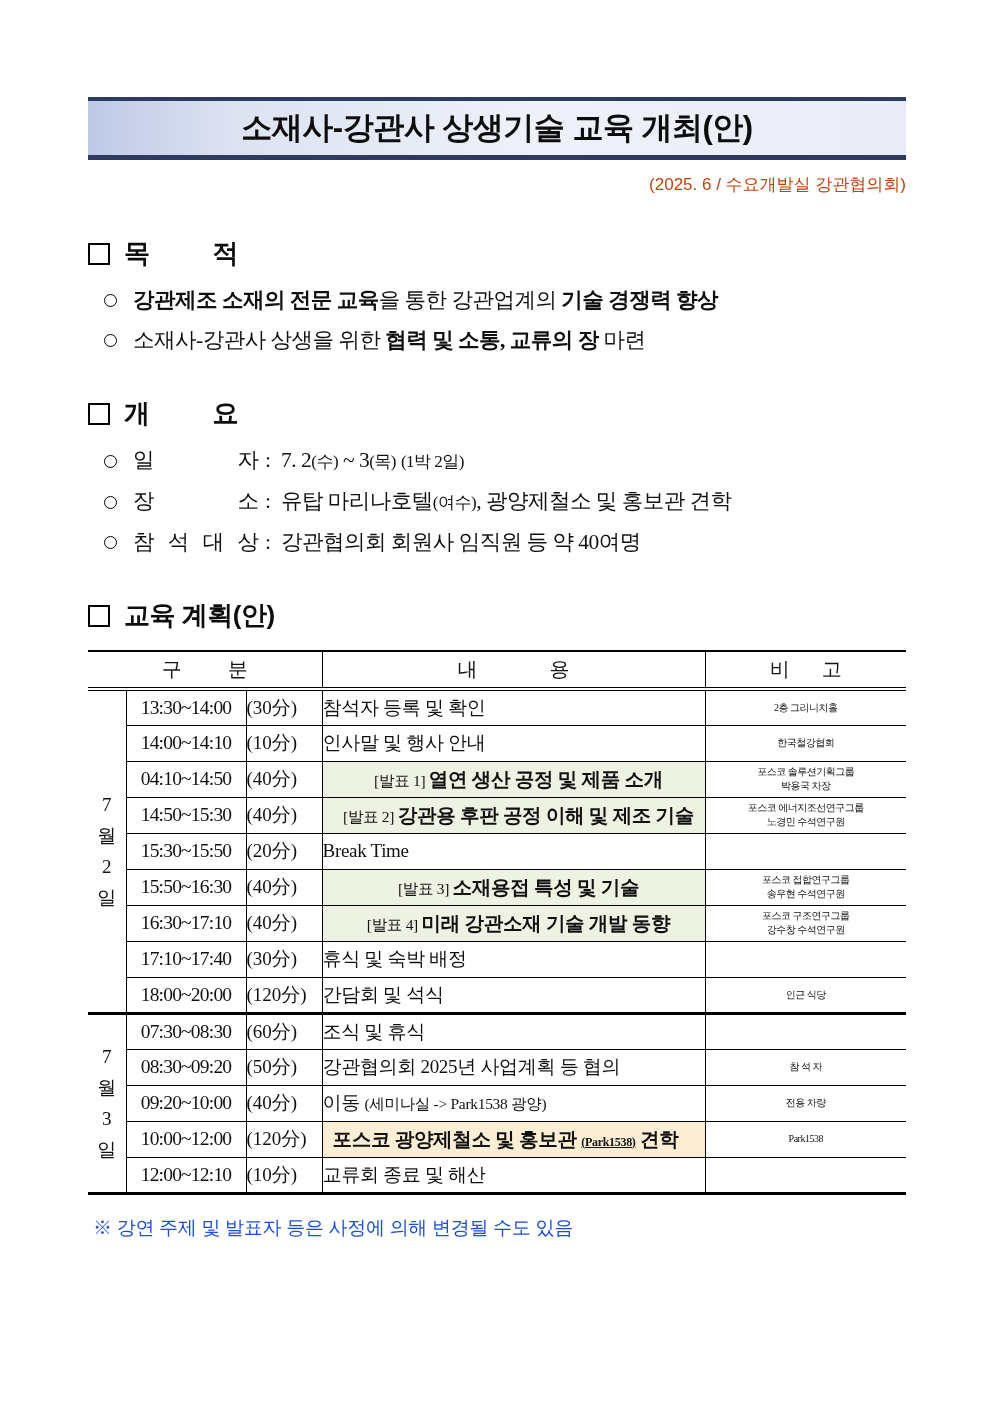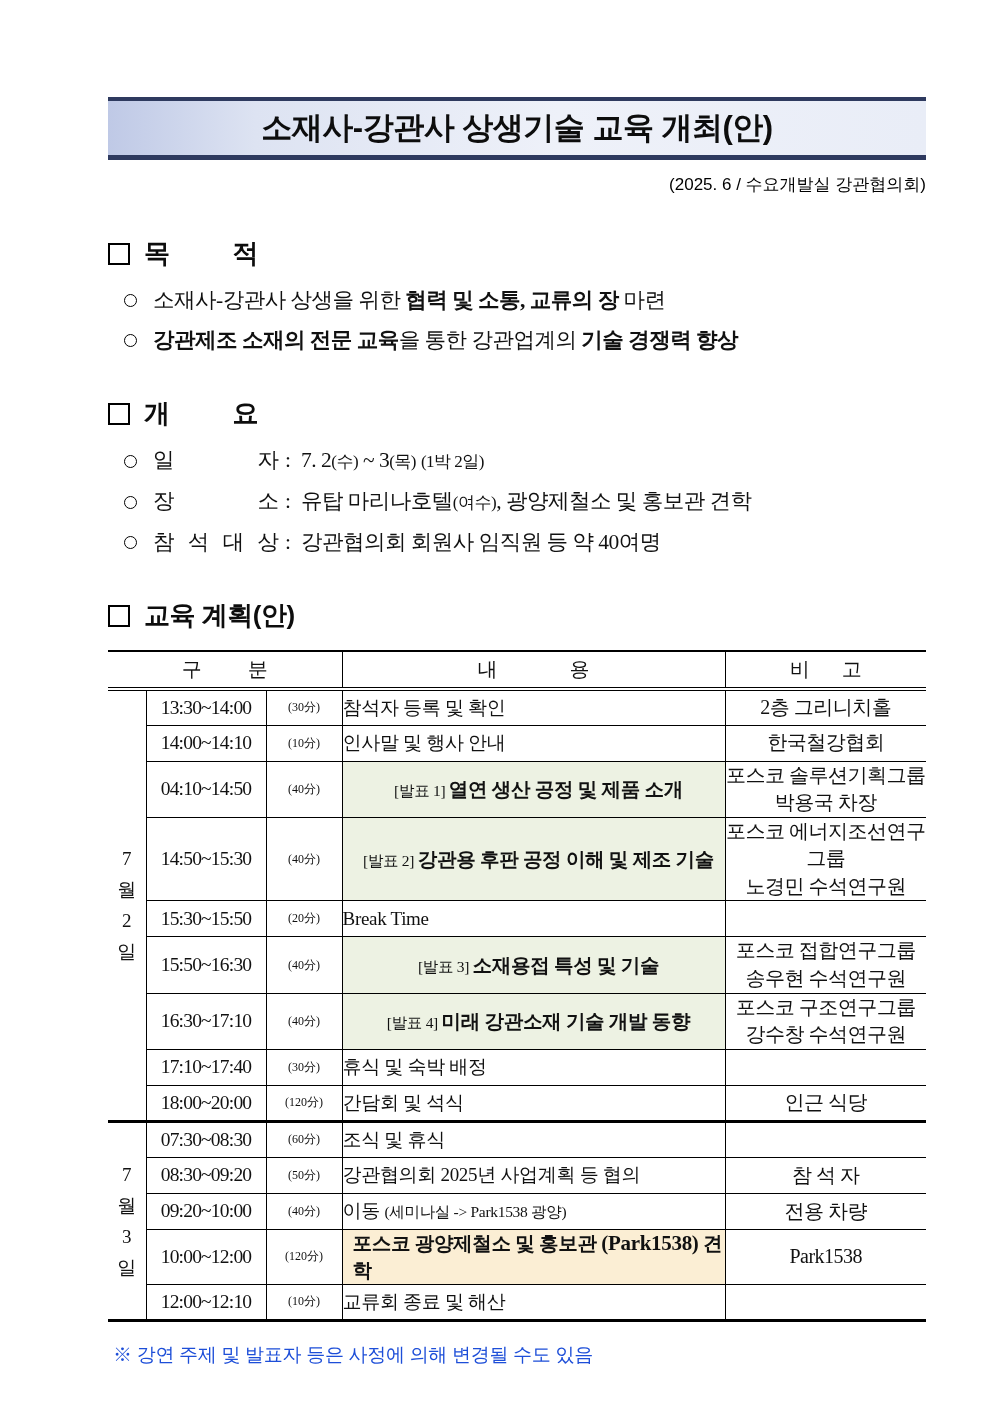--- a/index.html
+++ b/index.html
@@ -1,37 +1,37 @@
 <!DOCTYPE html>
 <html style="--navy: #2e3a5f; --grad-l: #bfc9e6; --grad-r: #eef1f9; --green: #edf2e3; --tan: #fbeed4;"><head>
 <meta charset="utf-8">
 <style>
   html,body{margin:0;padding:0;background:#ffffff;}
   .page{
     width:992px;height:1403px;background:#ffffff;box-sizing:border-box;
     padding:97px 86px 0 88px;position:relative;
     font-family:"Liberation Serif", serif;color:#111;
   }
-  .content{width:818px;margin-left:20px;}
+  .content{width:818px;}
 
   
   .title-bar{
     box-sizing:border-box;height:63px;
     border-top:4px solid var(--navy,#2e3a5f);
     border-bottom:5px solid var(--navy,#2e3a5f);
     background:linear-gradient(to right,var(--grad-l,#bfc9e6) 0%,#dde3f2 18%,var(--grad-r,#eef1f9) 55%,#e9edf7 100%);
     display:flex;align-items:center;justify-content:center;
   }
   .title-text{
     font-family:"Liberation Sans", sans-serif;font-weight:bold;font-size:31px;
     letter-spacing:-0.5px;color:#0d0d0d;
   }
   .byline{
     margin-top:13px;text-align:right;font-size:17px;
-    font-family:"Liberation Sans", sans-serif;color:#000000;
+    font-family:"Liberation Sans", sans-serif;color:#c2410c;
   }
 
   
   .sec-head{display:flex;align-items:center;margin-top:40px;}
   .sq{
     width:18px;height:18px;border:2px solid #000;display:inline-block;
     margin-right:14px;flex:0 0 auto;background:#fff;
   }
   .sec-title{
     font-family:"Liberation Sans", sans-serif;font-weight:bold;font-size:26px;
@@ -67,29 +67,29 @@
     border-bottom:4px double #000;height:38px;font-weight:normal;
     font-size:20px;text-align:center;vertical-align:middle;
   }
   th.h-cont,th.h-note{border-left:1px solid #000;}
   tbody td{border-top:1px solid #000;vertical-align:middle;}
   tr.grp-start td{border-top:3px solid #000;}
   td.c-day{text-align:center;font-size:19px;line-height:31px;border-top:none;}
   tr.grp-start td.c-day{border-top:3px solid #000;}
   td.c-time,td.c-dur,td.c-cont,td.c-note{border-left:1px solid #000;}
   td.c-time{text-align:center;font-size:19.5px;letter-spacing:-0.8px;height:36px;}
-  td.c-dur{text-align:center;font-size:12px;}
+  td.c-dur{font-size:19px;}
   td.c-cont{text-align:left;font-size:19px;padding:5px 8px;letter-spacing:-0.3px;}
   td.c-cont.left{text-align:left;padding-left:10px;}
   td.c-cont .b{font-weight:bold;font-size:19.5px;}
   td.c-cont .s{font-size:15.5px;}
-  td.c-cont .b.s{font-size:21px;}
+  td.c-cont .b.s{font-size:12px;text-decoration:underline;}
   td.c-cont.hl-green{background:var(--green,#edf2e3);text-align:center;}
   td.c-cont.hl-tan{background:var(--tan,#fbeed4);}
-  td.c-note{text-align:center;font-size:20px;line-height:1.38;padding:5px 2px;letter-spacing:-0.5px;}
+  td.c-note{text-align:center;font-size:10px;line-height:1.38;padding:5px 2px;letter-spacing:-0.5px;}
 
   .footnote{
     margin-top:20px;font-family:"Liberation Sans", sans-serif;
     font-size:19px;color:#1d4ed8;letter-spacing:-0.3px;padding-left:5px;
   }
 </style>
 </head>
 <body>
 
 <div class="page">
@@ -104,25 +104,25 @@
     <div class="sec-head">
       <span class="sq"></span>
       <span class="sec-title sp-114 spread">
           <span>목</span>
           <span>적</span>
         </span>
     </div>
     <ul class="blist" id="purpose-list">
         <li>
           <span class="circ"></span>
+          <span class="rich"><span class="b">강관제조 소재의 전문 교육</span><span>을 통한 강관업계의 </span><span class="b">기술 경쟁력 향상</span></span>
+        </li>
+        <li>
+          <span class="circ"></span>
           <span class="rich"><span>소재사-강관사 상생을 위한 </span><span class="b">협력 및 소통, 교류의 장</span><span> 마련</span></span>
-        </li>
-        <li>
-          <span class="circ"></span>
-          <span class="rich"><span class="b">강관제조 소재의 전문 교육</span><span>을 통한 강관업계의 </span><span class="b">기술 경쟁력 향상</span></span>
         </li>
       </ul>
 
     <div class="sec-head">
       <span class="sq"></span>
       <span class="sec-title sp-114 spread">
           <span>개</span>
           <span>요</span>
         </span>
     </div>

